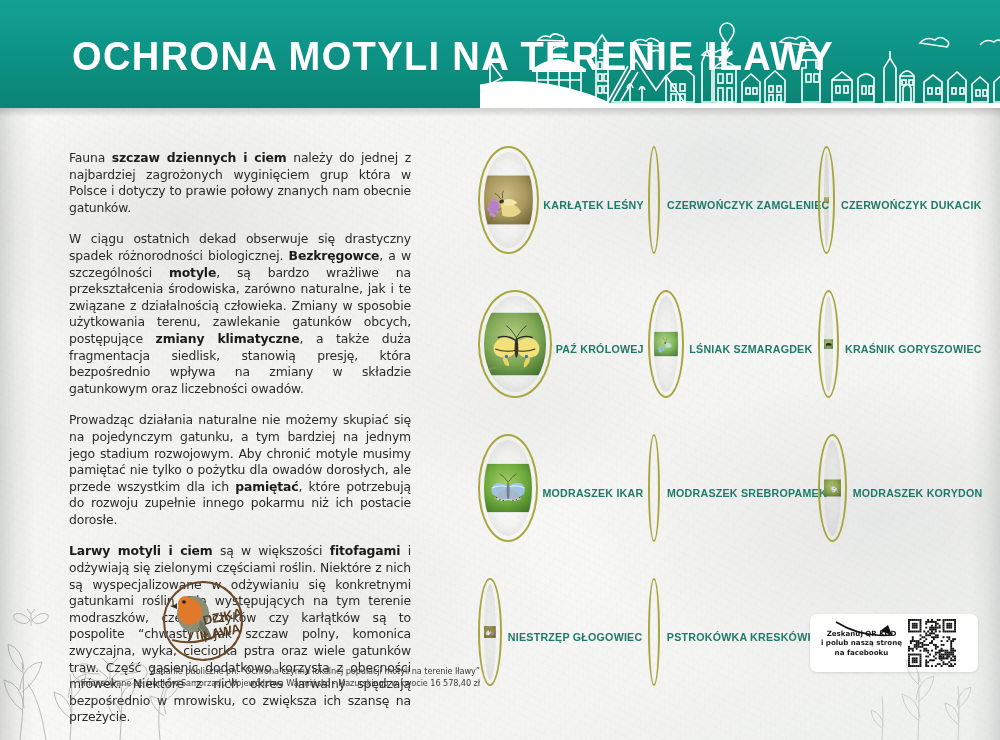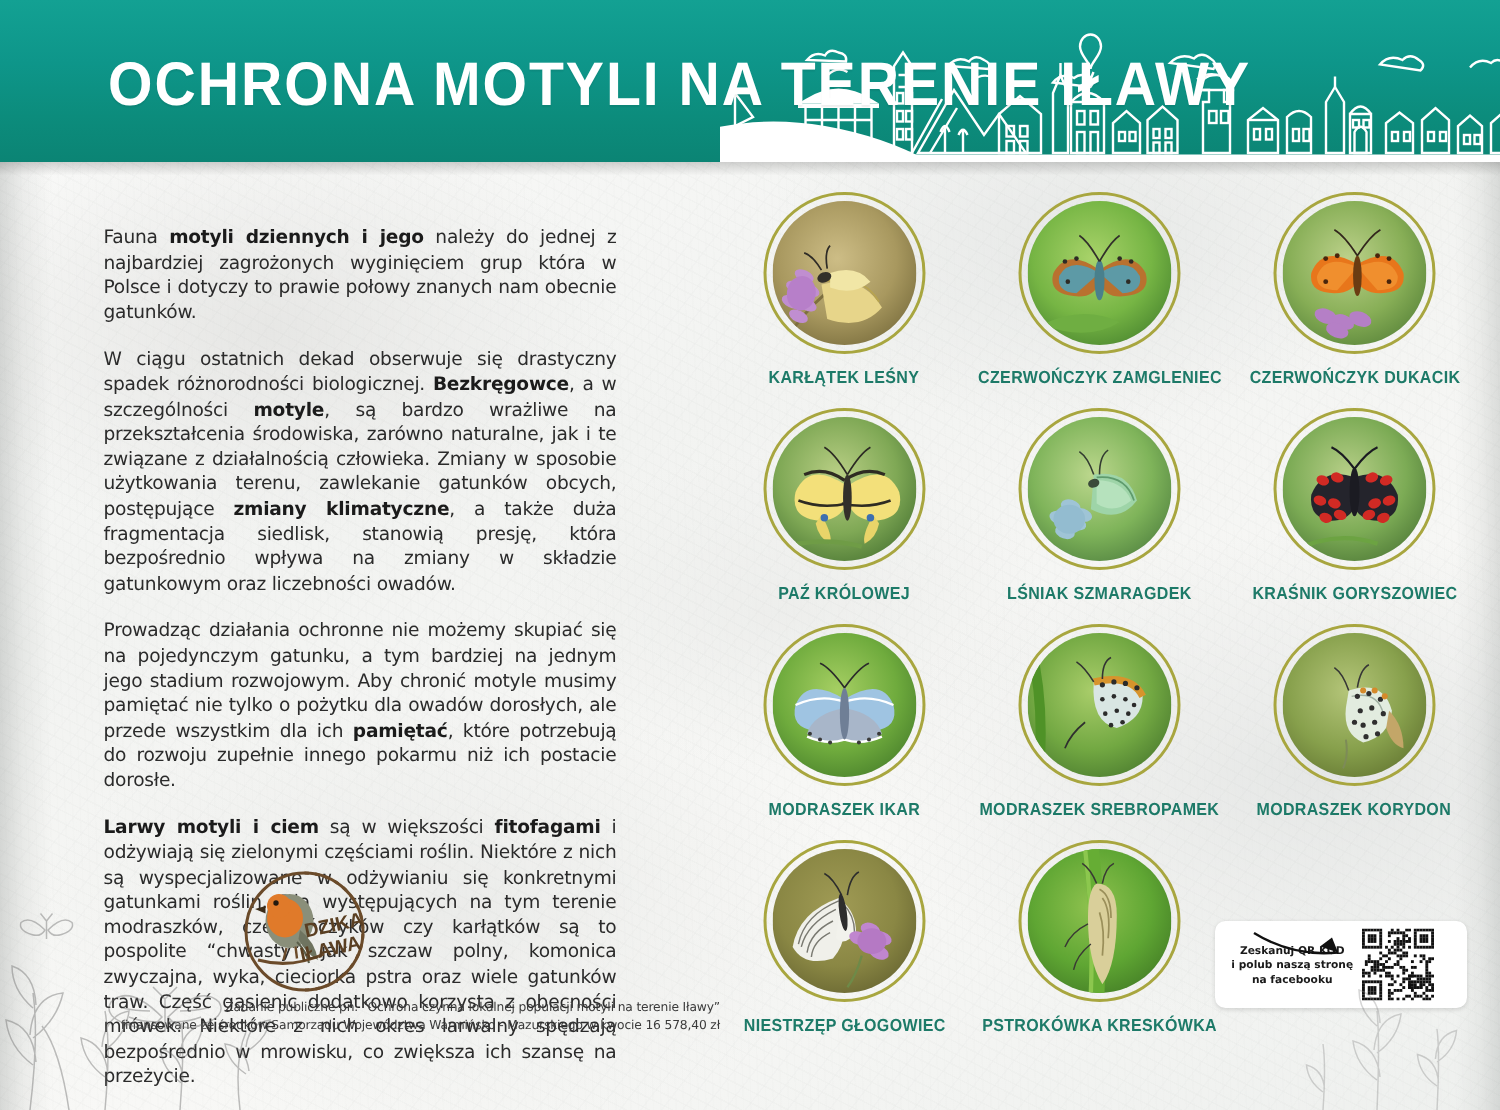--- a/index.html
+++ b/index.html
@@ -71,21 +71,21 @@
     color:#2b2b2b;text-align:justify;
     font-family:"DejaVu Sans","Liberation Sans",sans-serif;
     letter-spacing:-.15px;
   }
   .text-col p b{font-weight:bold;color:#1b1b1b;}
   .text-col p.gap{margin-top:6px;}
 
   
   .grid{position:absolute;left:478px;top:128px;width:510px;}
   .grid-row{display:flex;height:144px;}
-  .cell{width:170px;display:flex;flex-direction:column;align-items:center;}
+  .cell{width:170px;display:flex;flex-direction:row;align-items:center;justify-content:space-between;}
   .photo-ring{
     width:108px;height:108px;border-radius:50%;
     border:2px solid #a8a63f;
     padding:4px;background:transparent;
     box-sizing:border-box;
     display:flex;align-items:center;justify-content:center;
     position:relative;
   }
   .photo{
     width:100%;height:100%;border-radius:50%;overflow:hidden;position:relative;
@@ -243,23 +243,23 @@
         <rect x="503" y="90" width="4" height="6"></rect>
         <path d="M514 102 l0 -20 l8 -7 l8 7 l0 20 z"></path>
       </g>
       <rect x="0" y="103" width="520" height="5" fill="#ffffff"></rect>
     </svg>
     <div class="header-title">OCHRONA MOTYLI NA TERENIE IŁAWY</div>
   </div>
   <div class="header-shadow"></div>
 
   <div class="text-col" id="article-col">
-      <p><span>Fauna </span><b>motyli dziennych i jego</b><span> należy do jednej z najbardziej zagrożonych wyginięciem grup która w Polsce i dotyczy to prawie połowy znanych nam obecnie gatunków.</span></p>
+      <p><span>Fauna </span><b>szczaw dziennych i ciem</b><span> należy do jednej z najbardziej zagrożonych wyginięciem grup która w Polsce i dotyczy to prawie połowy znanych nam obecnie gatunków.</span></p>
       <p><span>W ciągu ostatnich dekad obserwuje się drastyczny spadek różnorodności biologicznej. </span><b>Bezkręgowce</b><span>, a w szczególności </span><b>motyle</b><span>, są bardzo wrażliwe na przekształcenia środowiska, zarówno naturalne, jak i te związane z działalnością człowieka. Zmiany w sposobie użytkowania terenu, zawlekanie gatunków obcych, postępujące </span><b>zmiany klimatyczne</b><span>, a także duża fragmentacja siedlisk, stanowią presję, która bezpośrednio wpływa na zmiany w składzie gatunkowym oraz liczebności owadów.</span></p>
-      <p><span>Prowadząc działania ochronne nie możemy skupiać się na pojedynczym gatunku, a tym bardziej na jednym jego stadium rozwojowym. Aby chronić motyle musimy pamiętać nie tylko o pożytku dla owadów dorosłych, ale przede wszystkim dla ich </span><b>pamiętać</b><span>, które potrzebują do rozwoju zupełnie innego pokarmu niż ich postacie dorosłe.</span></p>
+      <p><span>Prowadząc działania naturalne nie możemy skupiać się na pojedynczym gatunku, a tym bardziej na jednym jego stadium rozwojowym. Aby chronić motyle musimy pamiętać nie tylko o pożytku dla owadów dorosłych, ale przede wszystkim dla ich </span><b>pamiętać</b><span>, które potrzebują do rozwoju zupełnie innego pokarmu niż ich postacie dorosłe.</span></p>
       <p class="gap"><b>Larwy motyli i ciem</b><span> są w większości </span><b>fitofagami</b><span> i odżywiają się zielonymi częściami roślin. Niektóre z nich są wyspecjalizowane w odżywianiu się konkretnymi gatunkami roślin. Dla występujących na tym terenie modraszków, czerwończyków czy karłątków są to pospolite “chwasty” jak szczaw polny, komonica zwyczajna, wyka, cieciorka pstra oraz wiele gatunków traw. Część gąsienic dodatkowo korzysta z obecności mrówek. Niektóre z nich okres larwalny spędzają bezpośrednio w mrowisku, co zwiększa ich szansę na przeżycie.</span></p>
     </div>
 
   <div class="grid" id="species-grid">
       <div class="grid-row">
         <div class="cell">
           <div class="photo-ring" style="border-color: rgb(168, 166, 63);">
             <div class="photo"><svg viewBox="0 0 100 100" width="100%" height="100%">
                 <defs>
                   <radialGradient id="g_skipperonthistle" cx="45%" cy="40%" r="75%">

